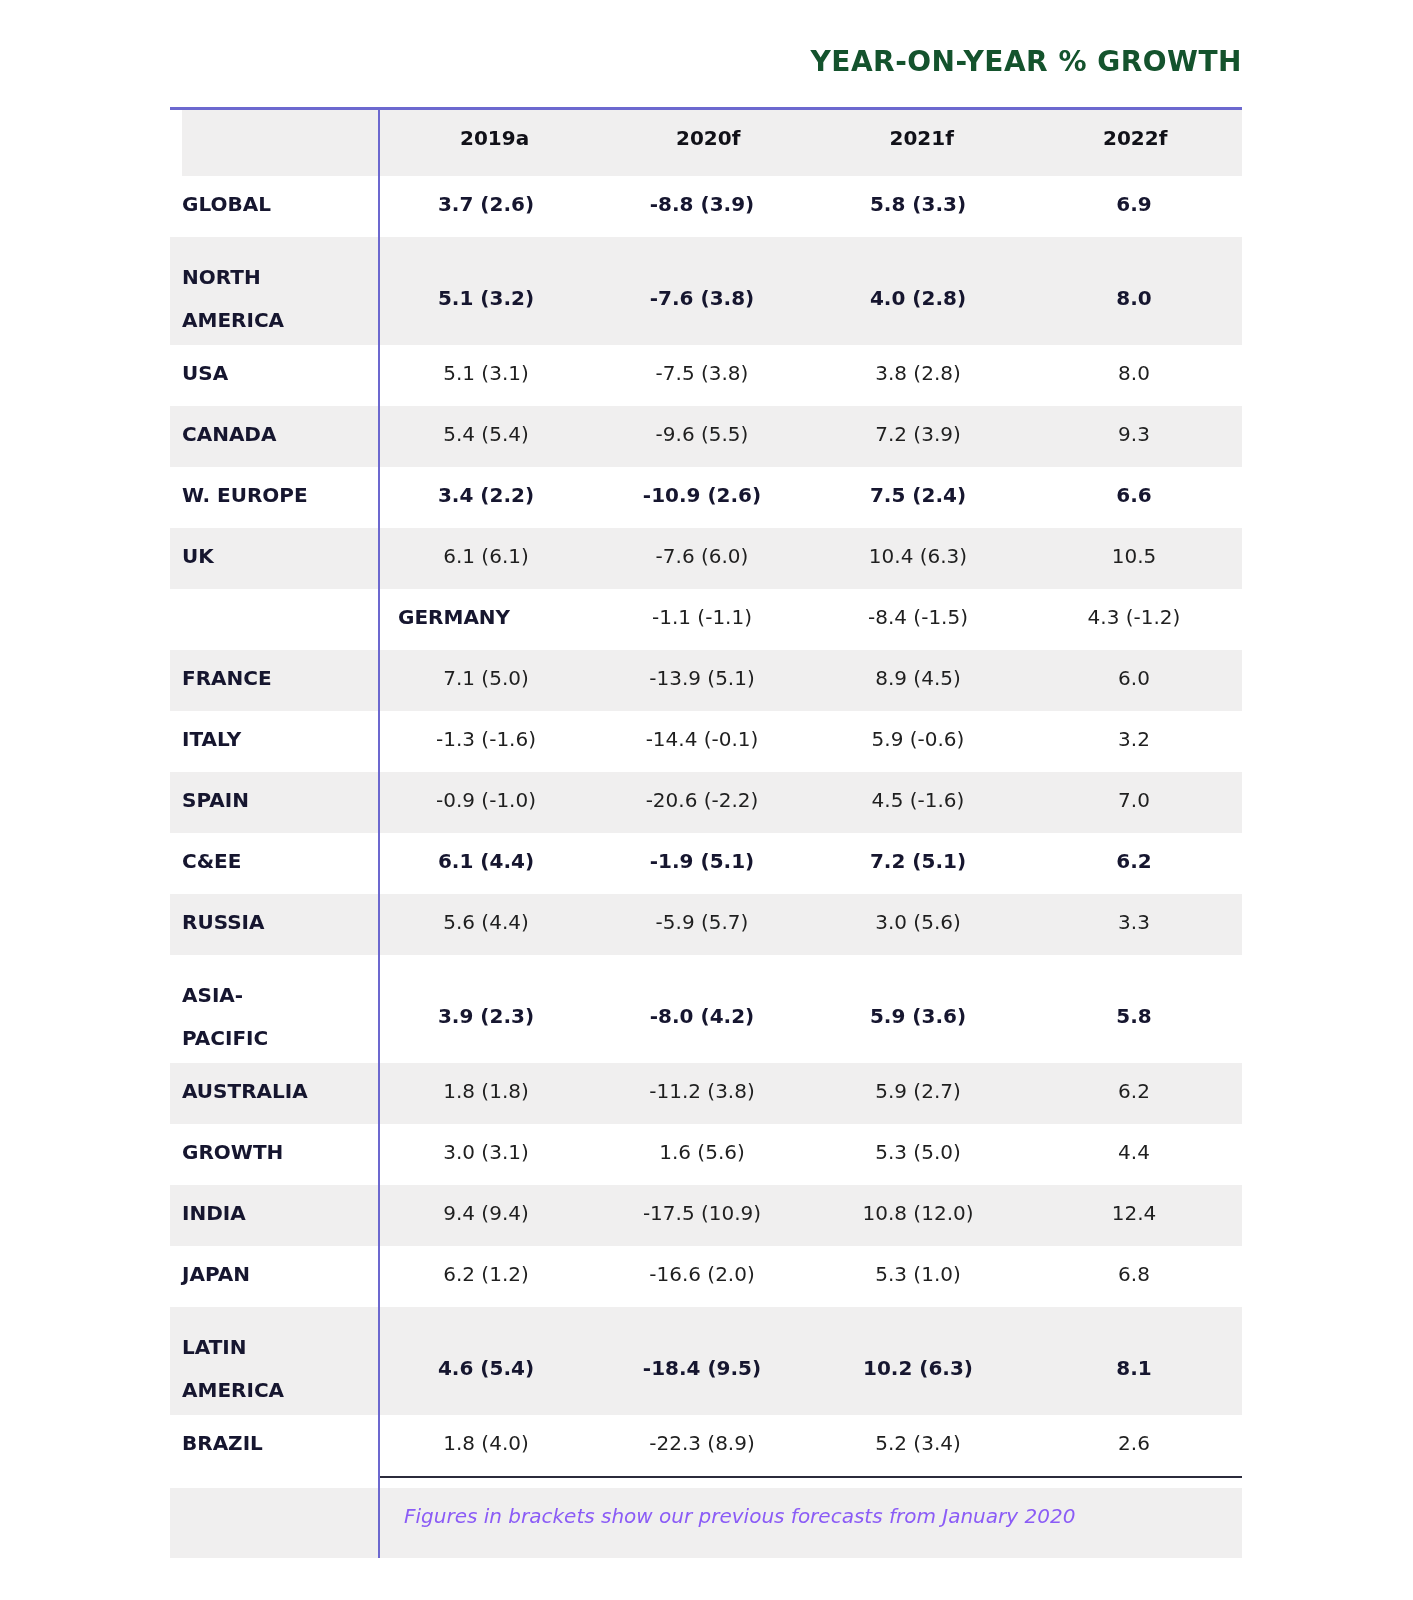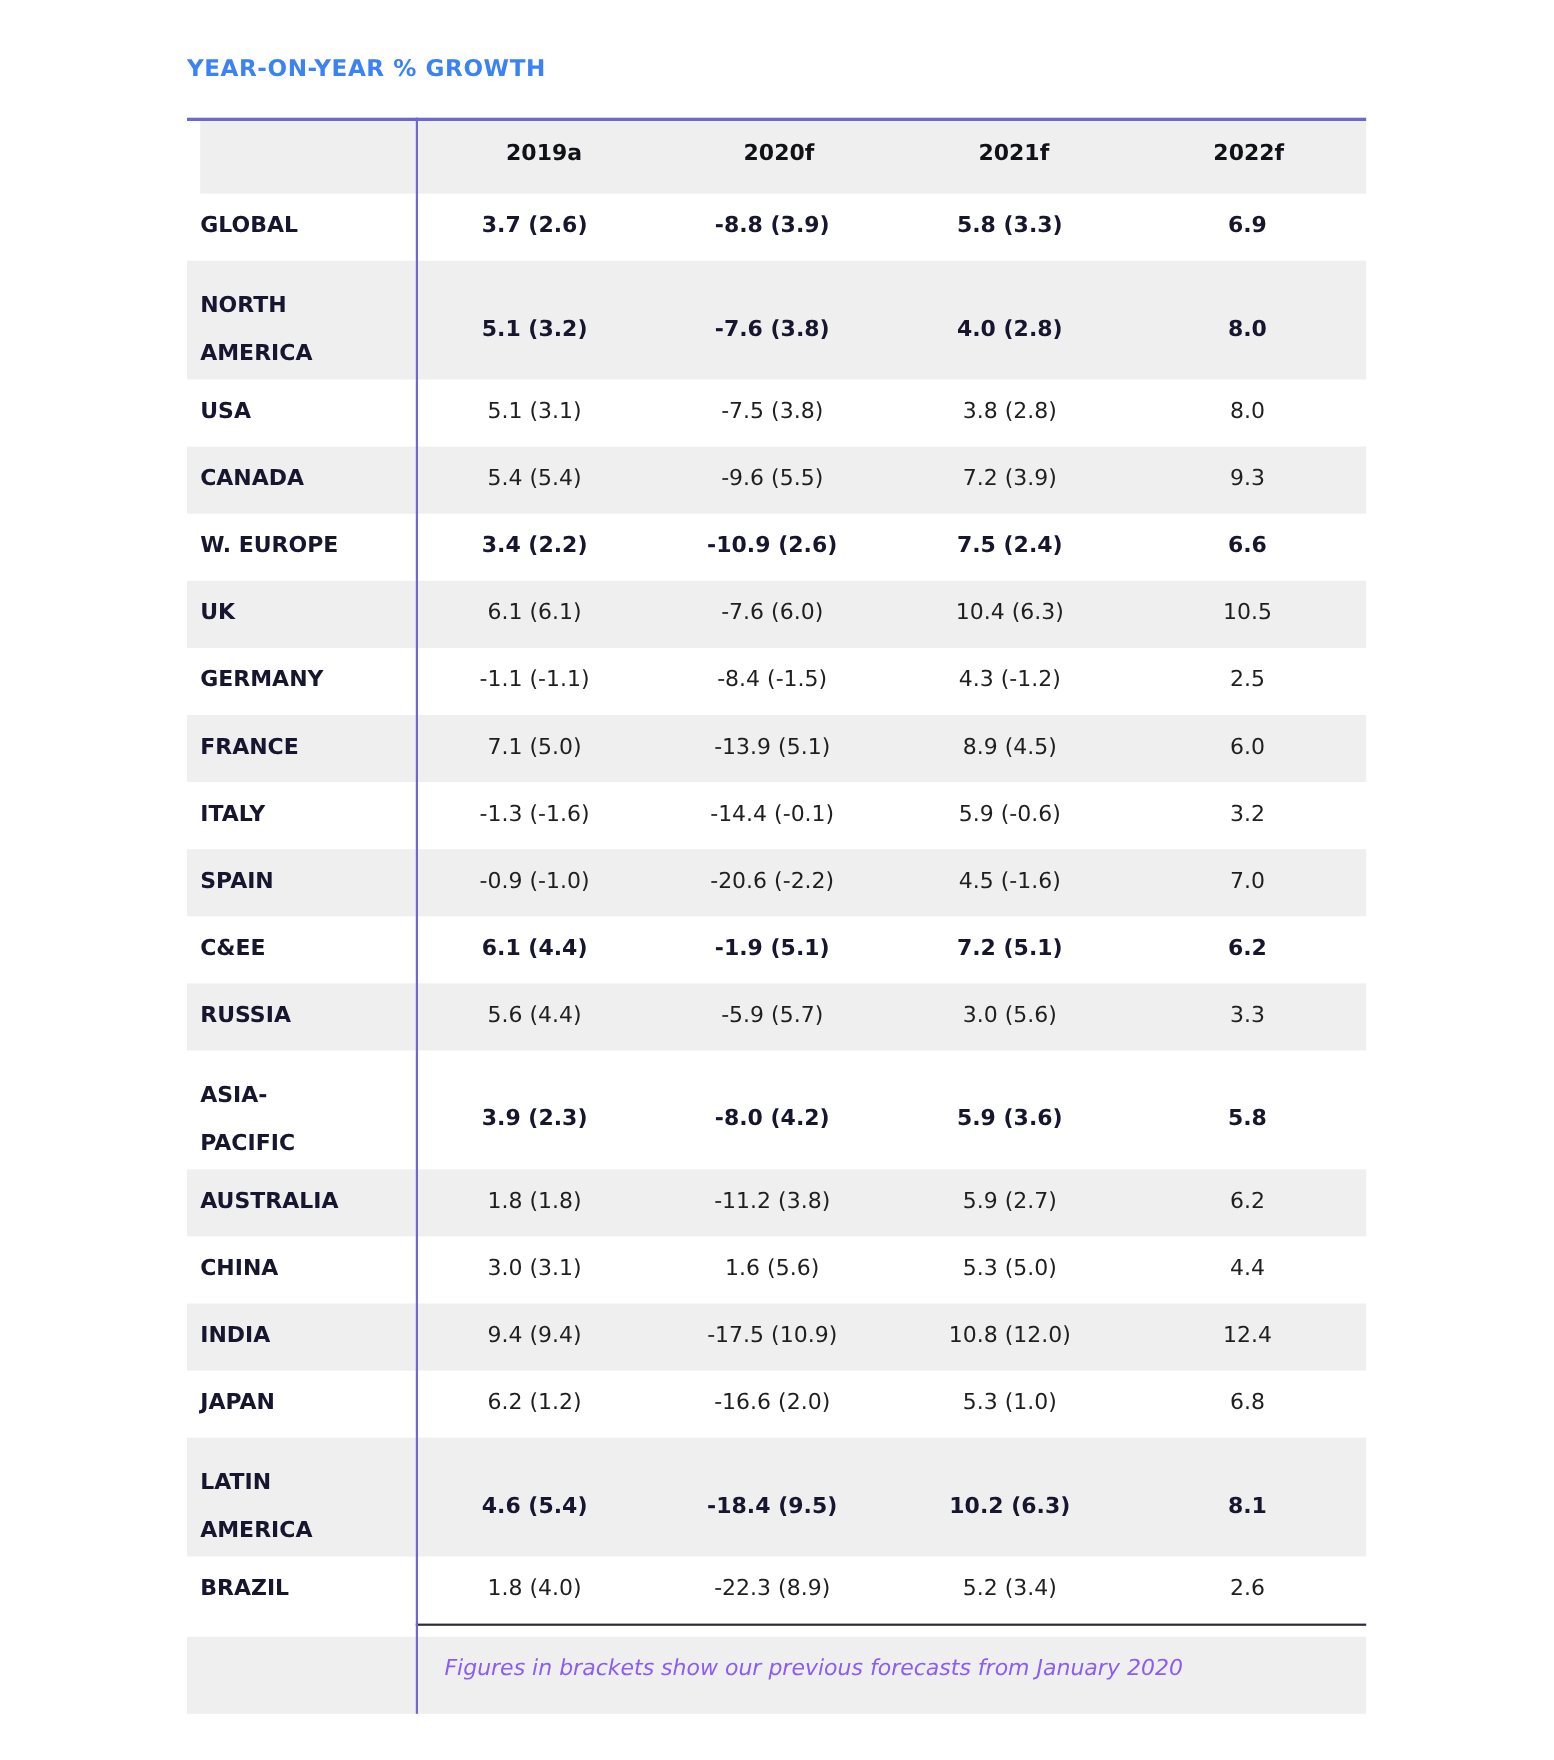--- a/index.html
+++ b/index.html
@@ -11,25 +11,25 @@
     width: 1413px;
     height: 1600px;
     font-family: "DejaVu Sans", "Liberation Sans", sans-serif;
     color: #1c1c1c;
     overflow: hidden;
   }
   .page-title {
     padding-top: 48px;
     margin: 0 0 0 170px;
     width: 1072px;
-    text-align: left;
-    font-size: 21px;
+    text-align: right;
+    font-size: 28px;
     font-weight: bold;
     letter-spacing: 0.5px;
-    color: #3b82f6;
+    color: #14532d;
     line-height: 28px;
   }
   .fc-table {
     position: relative;
     margin: 31px 0 0 170px;
     width: 1072px;
     border-top: 3px solid var(--accent, #6c68cf);
     font-size: 20px;
   }
   .vline {
@@ -157,21 +157,20 @@
         <div class="c">10.4 (6.3)</div>
         <div class="c">10.5</div>
       </div>
       <div class="row single">
         <div class="c0">
           <div class="lbl-line">GERMANY</div>
         </div>
         <div class="c">-1.1 (-1.1)</div>
         <div class="c">-8.4 (-1.5)</div>
         <div class="c">4.3 (-1.2)</div>
-        <div class="c">2.5</div>
       </div>
       <div class="row single shade">
         <div class="c0">
           <div class="lbl-line">FRANCE</div>
         </div>
         <div class="c">7.1 (5.0)</div>
         <div class="c">-13.9 (5.1)</div>
         <div class="c">8.9 (4.5)</div>
         <div class="c">6.0</div>
       </div>
@@ -225,21 +224,21 @@
         <div class="c0">
           <div class="lbl-line">AUSTRALIA</div>
         </div>
         <div class="c">1.8 (1.8)</div>
         <div class="c">-11.2 (3.8)</div>
         <div class="c">5.9 (2.7)</div>
         <div class="c">6.2</div>
       </div>
       <div class="row single">
         <div class="c0">
-          <div class="lbl-line">CHINA</div>
+          <div class="lbl-line">GROWTH</div>
         </div>
         <div class="c">3.0 (3.1)</div>
         <div class="c">1.6 (5.6)</div>
         <div class="c">5.3 (5.0)</div>
         <div class="c">4.4</div>
       </div>
       <div class="row single shade">
         <div class="c0">
           <div class="lbl-line">INDIA</div>
         </div>

